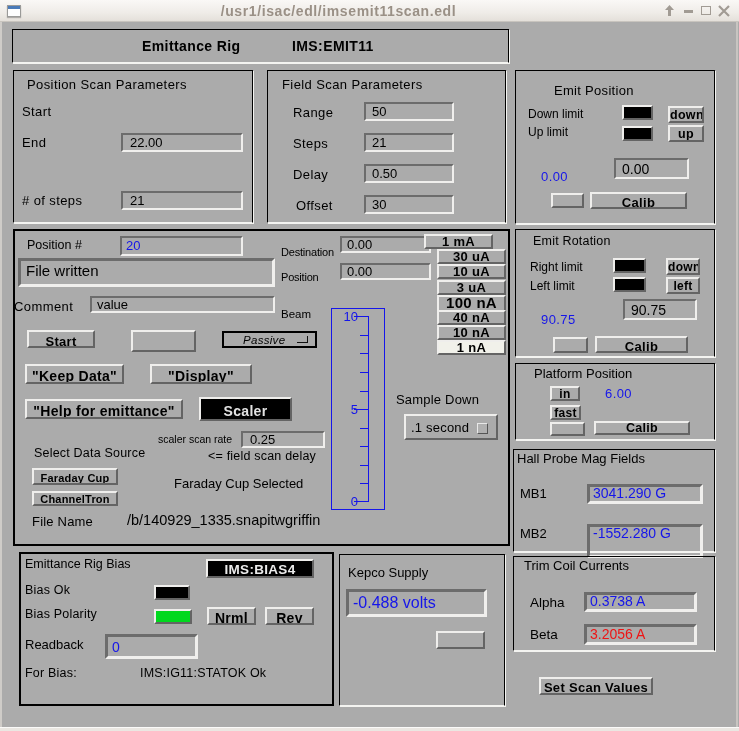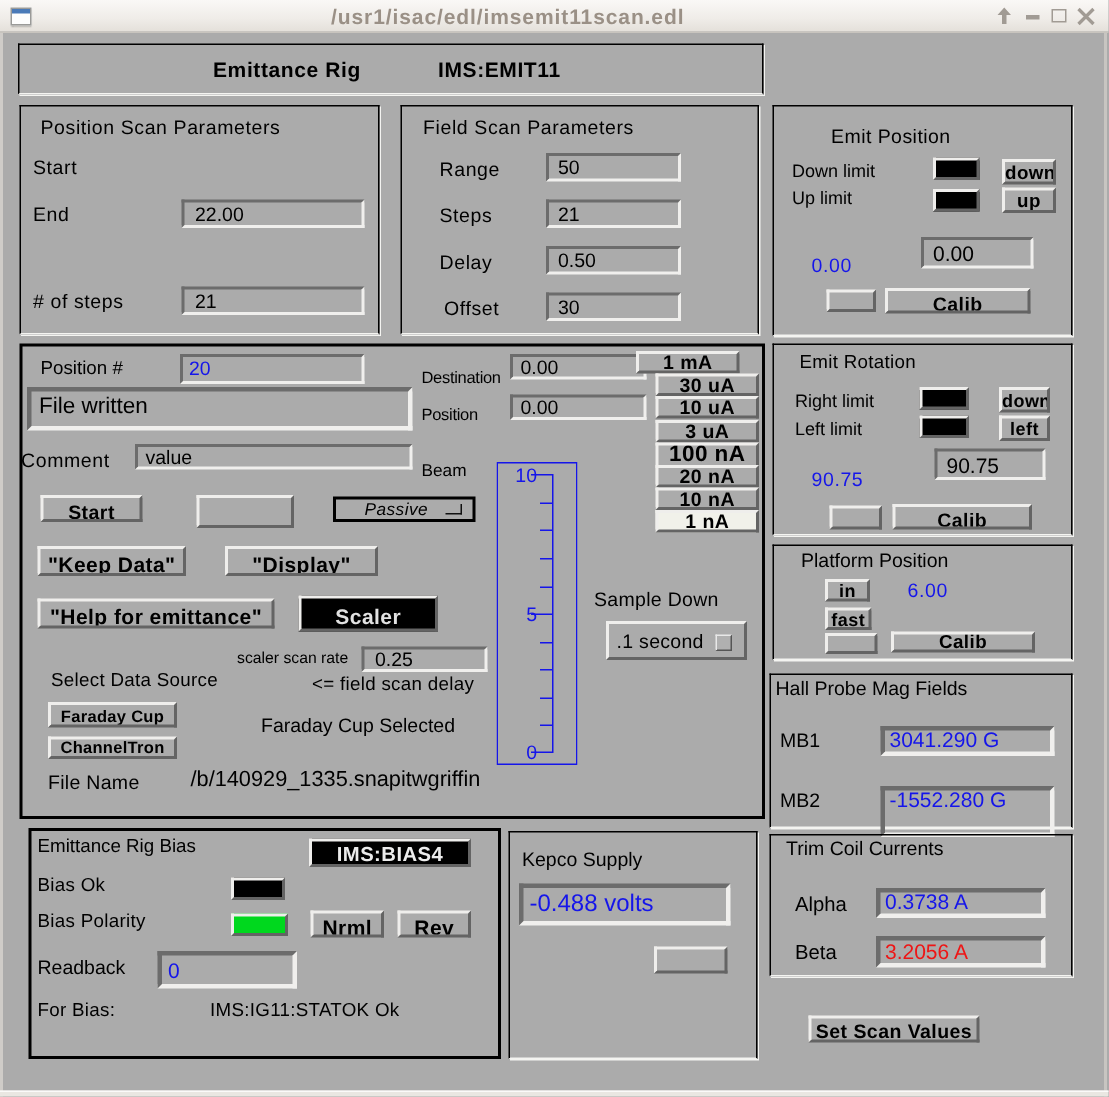--- a/index.html
+++ b/index.html
@@ -123,21 +123,21 @@
 <div class="btn" style="left:32px;top:491px;width:86px;height:15px;line-height:11px;padding-top:1px;font-size:11px;letter-spacing:0.2px;">ChannelTron</div>
 <div class="lab" style="left:174px;top:477px;font-size:13px;letter-spacing:0;">Faraday Cup Selected</div>
 <div class="lab" style="left:32px;top:515px;font-size:13px;letter-spacing:0.2px;">File Name</div>
 <div class="lab" style="left:127px;top:514px;font-size:14.5px;letter-spacing:0;">/b/140929_1335.snapitwgriffin</div>
 
 <div class="btn" style="left:424px;top:234px;width:69px;height:15px;font-size:13px;line-height:12px;text-align:center;">1 mA</div>
 <div class="btn" style="left:437px;top:249px;width:69px;height:15px;font-size:13px;line-height:12px;">30 uA</div>
 <div class="btn" style="left:437px;top:264px;width:69px;height:15px;font-size:13px;line-height:12px;">10 uA</div>
 <div class="btn" style="left:437px;top:280px;width:69px;height:15px;font-size:13px;line-height:12px;">3 uA</div>
 <div class="btn" style="left:437px;top:295px;width:69px;height:32px;font-size:15px;line-height:12px;">100 nA</div>
-<div class="btn" style="left:437px;top:310px;width:69px;height:15px;font-size:13px;line-height:12px;">20 nA</div>
+<div class="btn" style="left:437px;top:310px;width:69px;height:15px;font-size:13px;line-height:12px;">40 nA</div>
 <div class="btn" style="left:437px;top:325px;width:69px;height:15px;font-size:13px;line-height:12px;">10 nA</div>
 <div class="btn" style="left:437px;top:340px;width:69px;height:15px;font-size:13px;line-height:12px;background:#f1f1ea;">1 nA</div>
 <div class="lab" style="left:396px;top:393px;font-size:13px;letter-spacing:0.2px;">Sample Down</div>
 <div class="btn" style="left:404px;top:414px;width:94px;height:26px;font-weight:normal;text-align:left;padding:6px 0 0 5px;font-size:13px;letter-spacing:0.2px;line-height:11px;">.1 second<div style="position:absolute;right:8px;top:7px;width:11px;height:11px;border-top:1.5px solid #e8e8e8;border-left:1.5px solid #e8e8e8;border-bottom:1.5px solid #555;border-right:1.5px solid #555;background:#b0b0b0;box-sizing:border-box;"></div></div>
 
 <div class="box" style="left:515px;top:229px;width:200px;height:128px;"></div>
 <div class="lab" style="left:533px;top:235px;font-size:12.5px;letter-spacing:0.2px;">Emit Rotation</div>
 <div class="lab" style="left:530px;top:261px;font-size:12px;letter-spacing:0;">Right limit</div>
 <div class="lab" style="left:530px;top:280px;font-size:12px;letter-spacing:0;">Left limit</div>
 <div class="blk" style="left:613px;top:258px;width:33px;height:15px;"></div>

